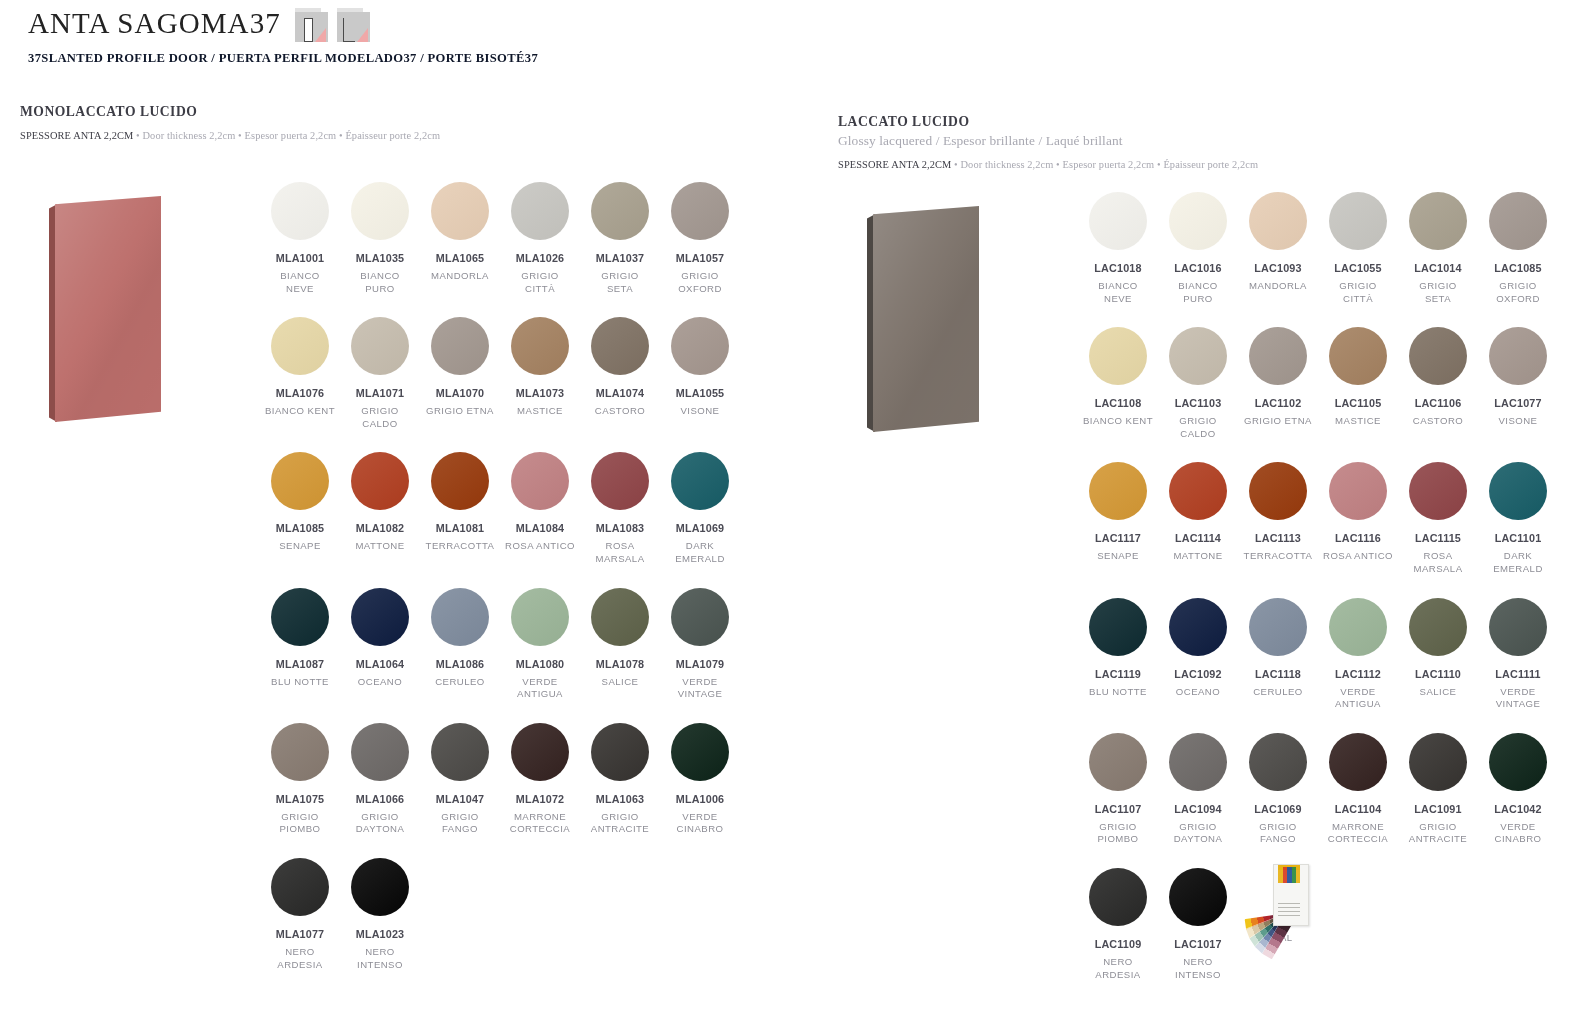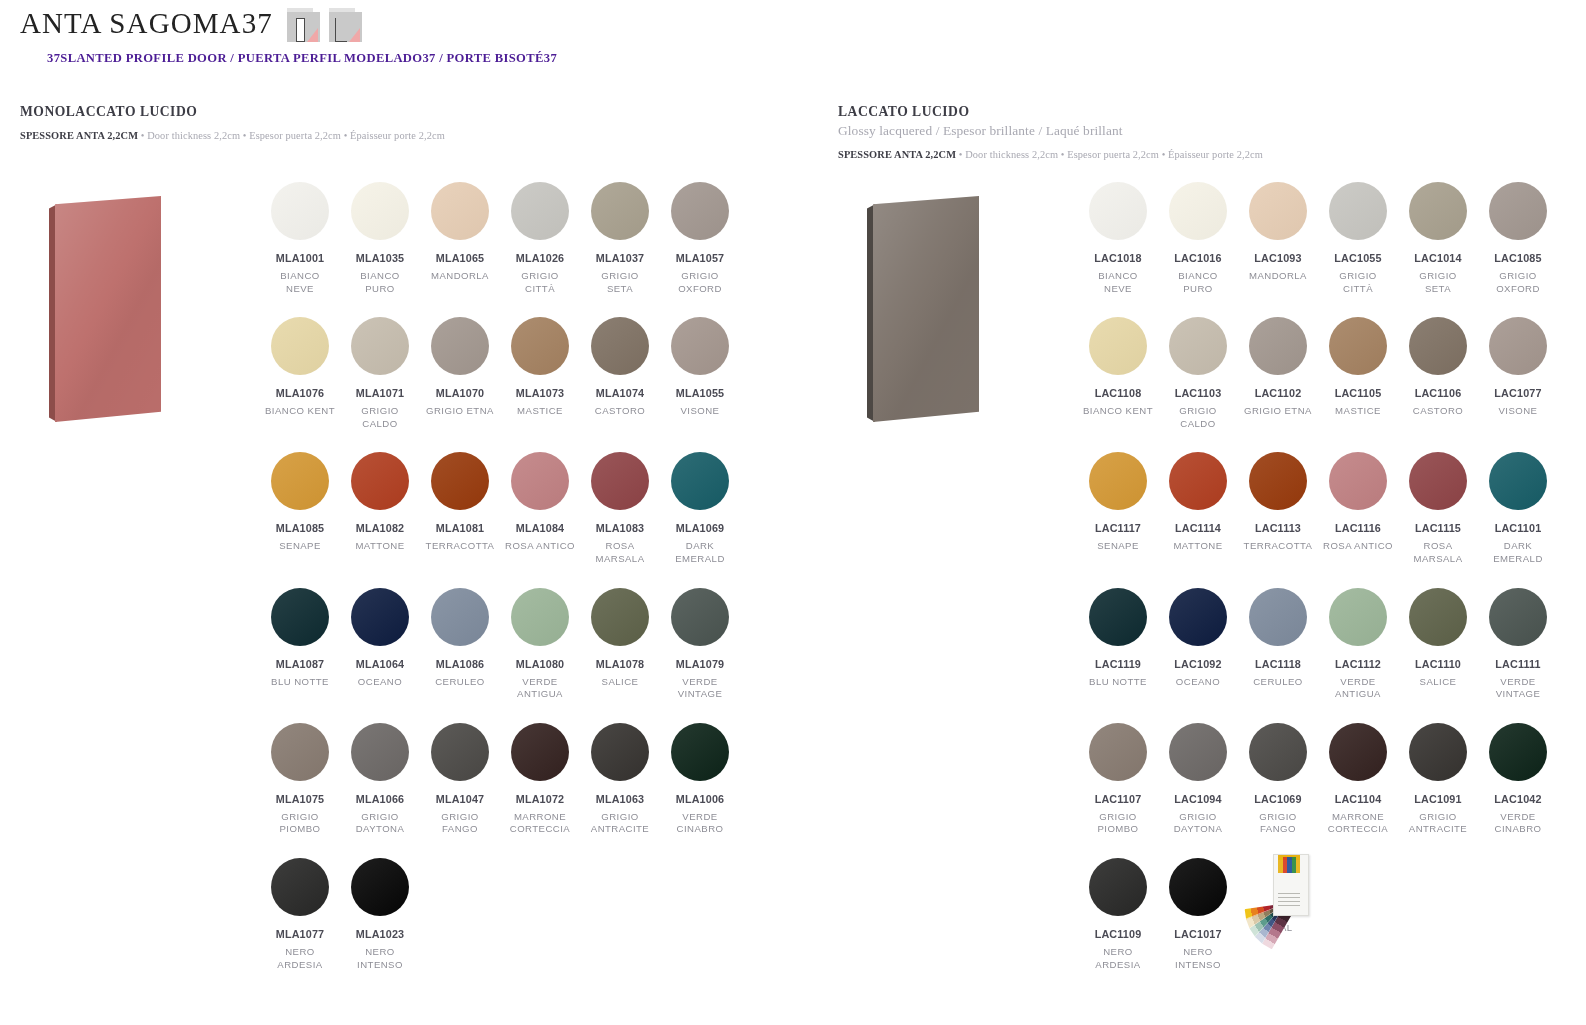--- a/index.html
+++ b/index.html
@@ -7,21 +7,21 @@
     width: 1586px;
     height: 1025px;
     background: #ffffff;
     font-family: "Liberation Sans", sans-serif;
     overflow: hidden;
   }
 
   .page { position: relative; width: 1586px; height: 1025px; }
 
   
-  .header { position: absolute; left: 20px; top: 6px; width: 1000px; }
+  .header { position: absolute; left: 28px; top: 6px; width: 1000px; }
   .title-row { display: flex; align-items: flex-start; gap: 14px; }
   .main-title {
     font-family: "Liberation Serif", serif;
     font-size: 29px;
     letter-spacing: 1.1px;
     color: #232323;
     font-weight: 400;
     line-height: 34px;
     white-space: nowrap;
   }
@@ -41,47 +41,46 @@
   .pi-wedge {
     position: absolute; left: 20px; top: 20px; width: 0; height: 0;
     border-left: 11px solid transparent;
     border-bottom: 14px solid #f0a8a8;
   }
   .subtitle {
     font-family: "Liberation Serif", serif;
     font-weight: 700;
     font-size: 12.6px;
     letter-spacing: 0.35px;
-    color: #4c1d95;
+    color: #0f172a;
     margin-top: 5px;
     white-space: nowrap;
-    margin-left: 27px;
   }
 
   
   .col { position: absolute; top: 104px; width: 740px; }
   .col-left  { left: 20px; }
-  .col-right { left: 838px; }
+  .col-right { left: 838px; margin-top: 10px; }
 
   .sec-title {
     font-family: "Liberation Serif", serif;
     font-weight: 700;
     font-size: 13.6px;
     letter-spacing: 0.5px;
     color: #3d3d46;
   }
   .sec-sub {
     font-family: "Liberation Serif", serif;
     font-size: 13.4px;
     color: #a9a9b2;
     margin-top: 3px;
     letter-spacing: 0.1px;
   }
   .sec-spec { margin-top: 10px; font-family: "Liberation Serif", serif; font-size: 10.4px; color: #a9a9b2; letter-spacing: 0.1px; }
-  .sec-spec b { color: #3d3d46; font-weight: 700; }
+  .sec-spec b { color: #3d3d46; font-weight: 400; }
 
   
   .door-wrap { position: absolute; top: 84px; left: 4px; width: 215px; height: 250px; }
   .door {
     position: absolute; left: 25px; top: 8px;
     width: 112px; height: 226px;
   }
   .door-face {
     position: absolute; left: 6px; top: 0;
     width: 106px; height: 100%;

